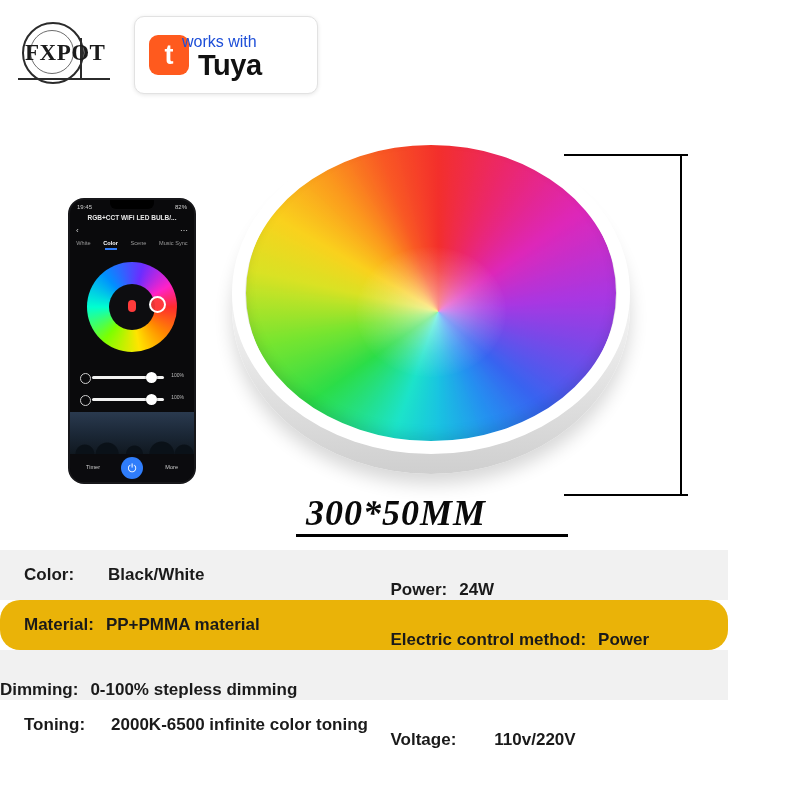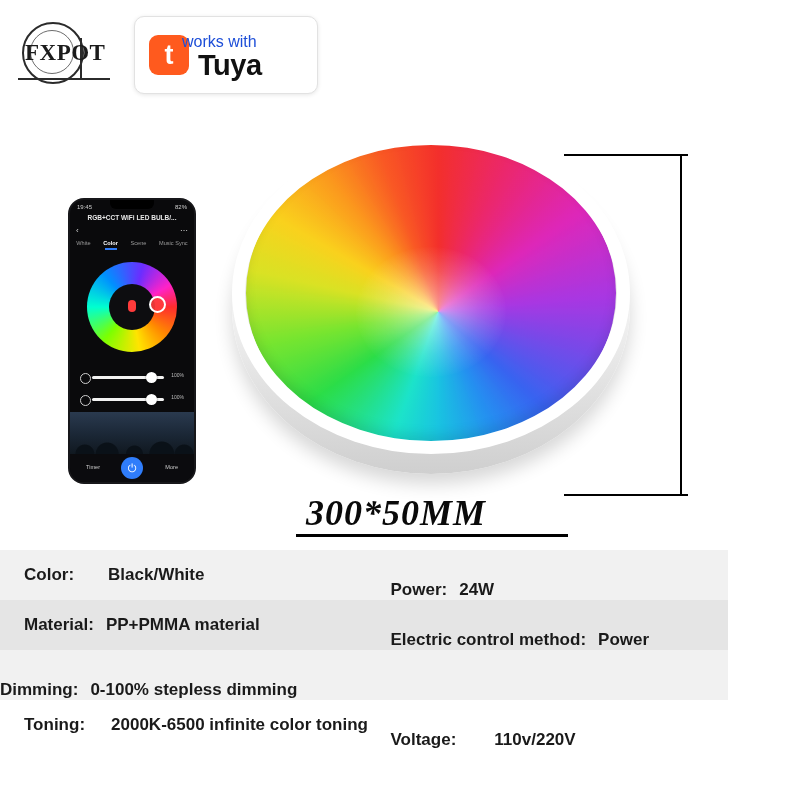--- a/index.html
+++ b/index.html
@@ -417,21 +417,21 @@
     background: #ffffff;
   }
   .spec-row {
     position: absolute;
     left: 0;
     width: 728px;
     height: 50px;
     display: flex;
   }
   .spec-row.r0 { top: 2px;   background: #f1f1f1; }
-  .spec-row.r1 { top: 52px;  background: #e5e5e5; }
+  .spec-row.r1 { top: 52px;  background: #eab308; border-radius: 20px; }
   .spec-row.r2 { top: 102px; background: #f1f1f1; }
   .spec-row.r3 { top: 152px; background: #ffffff; }
 
   .cell {
     position: relative;
     height: 50px;
     display: flex;
     align-items: center;
     box-sizing: border-box;
   }

